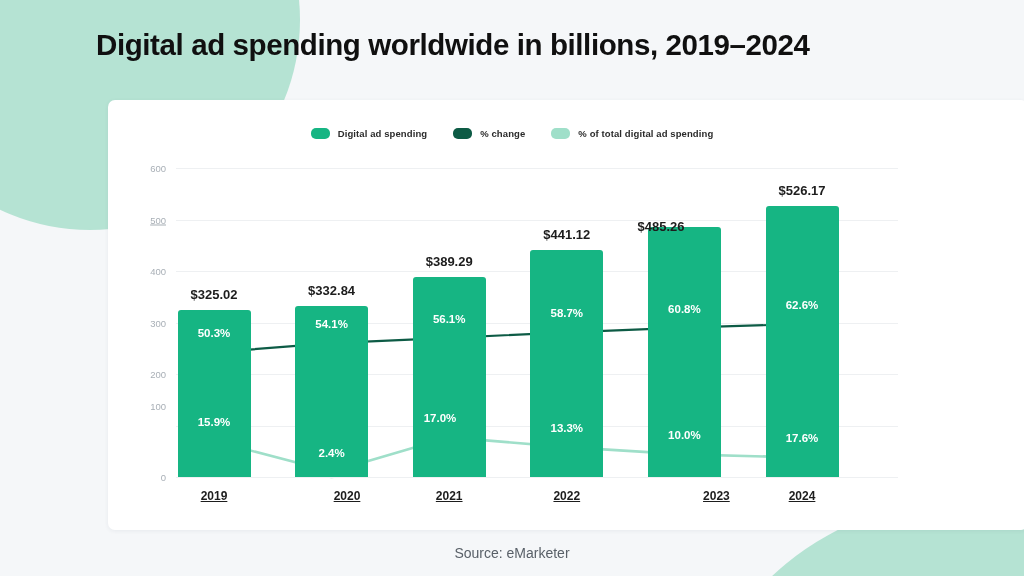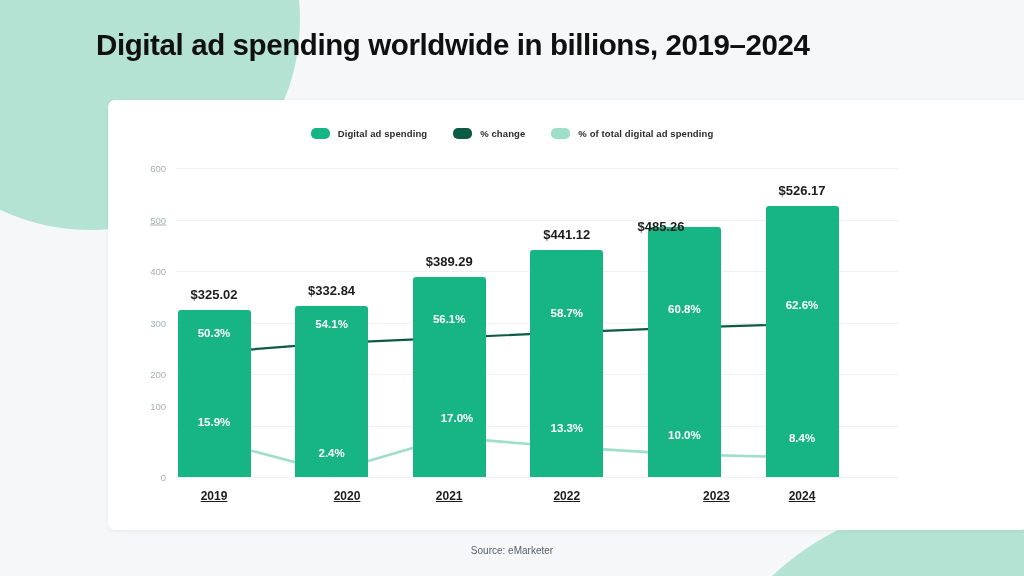--- a/index.html
+++ b/index.html
@@ -115,21 +115,21 @@
     transform: translateX(-50%);
     white-space: nowrap;
   }
   #lines-svg { position: absolute; left: 0; top: 0; width: 808px; height: 430px; }
 
   
   #source-note {
     position: absolute;
     left: 0; top: 545px; width: 1024px;
     text-align: center;
-    font-size: 10px; color: #596068;
+    font-size: 14px; color: #596068;
   }
 </style>
 </head>
 <body>
 
 <div class="blob" id="blob-topleft"></div>
 <div class="blob" id="blob-right"></div>
 <div class="blob" id="blob-bottomright"></div>
 
 <div id="page-title">Digital ad spending worldwide in billions, 2019–2024</div>
@@ -199,20 +199,20 @@
       <div class="xtick" style="left: 576.4px; top: 389px; margin-left: 32px;">2023</div>
       <div class="xtick" style="left: 694px; top: 389px;">2024</div>
       <div class="point-label" style="left: 106px; top: 227.37px;">50.3%</div>
       <div class="point-label" style="left: 223.6px; top: 218.1px;">54.1%</div>
       <div class="point-label" style="left: 341.2px; top: 212.95px;">56.1%</div>
       <div class="point-label" style="left: 458.8px; top: 207.285px;">58.7%</div>
       <div class="point-label" style="left: 576.4px; top: 202.65px;">60.8%</div>
       <div class="point-label" style="left: 694px; top: 199.045px;">62.6%</div>
       <div class="point-label" style="left: 106px; top: 315.95px;">15.9%</div>
       <div class="point-label" style="left: 223.6px; top: 346.85px;">2.4%</div>
-      <div class="point-label" style="left: 349px; top: 312.345px;">17.0%</div>
+      <div class="point-label" style="left: 332px; top: 312.345px;">17.0%</div>
       <div class="point-label" style="left: 458.8px; top: 322.13px;">13.3%</div>
       <div class="point-label" style="left: 576.4px; top: 329.34px;">10.0%</div>
-      <div class="point-label" style="left: 694px; top: 332.43px;">8.4%</div>
+      <div class="point-label" style="left: 694px; top: 332.43px;">17.6%</div>
     </div>
 </div>
 
 <div id="source-note">Source: eMarketer</div>
 
 </body></html>

